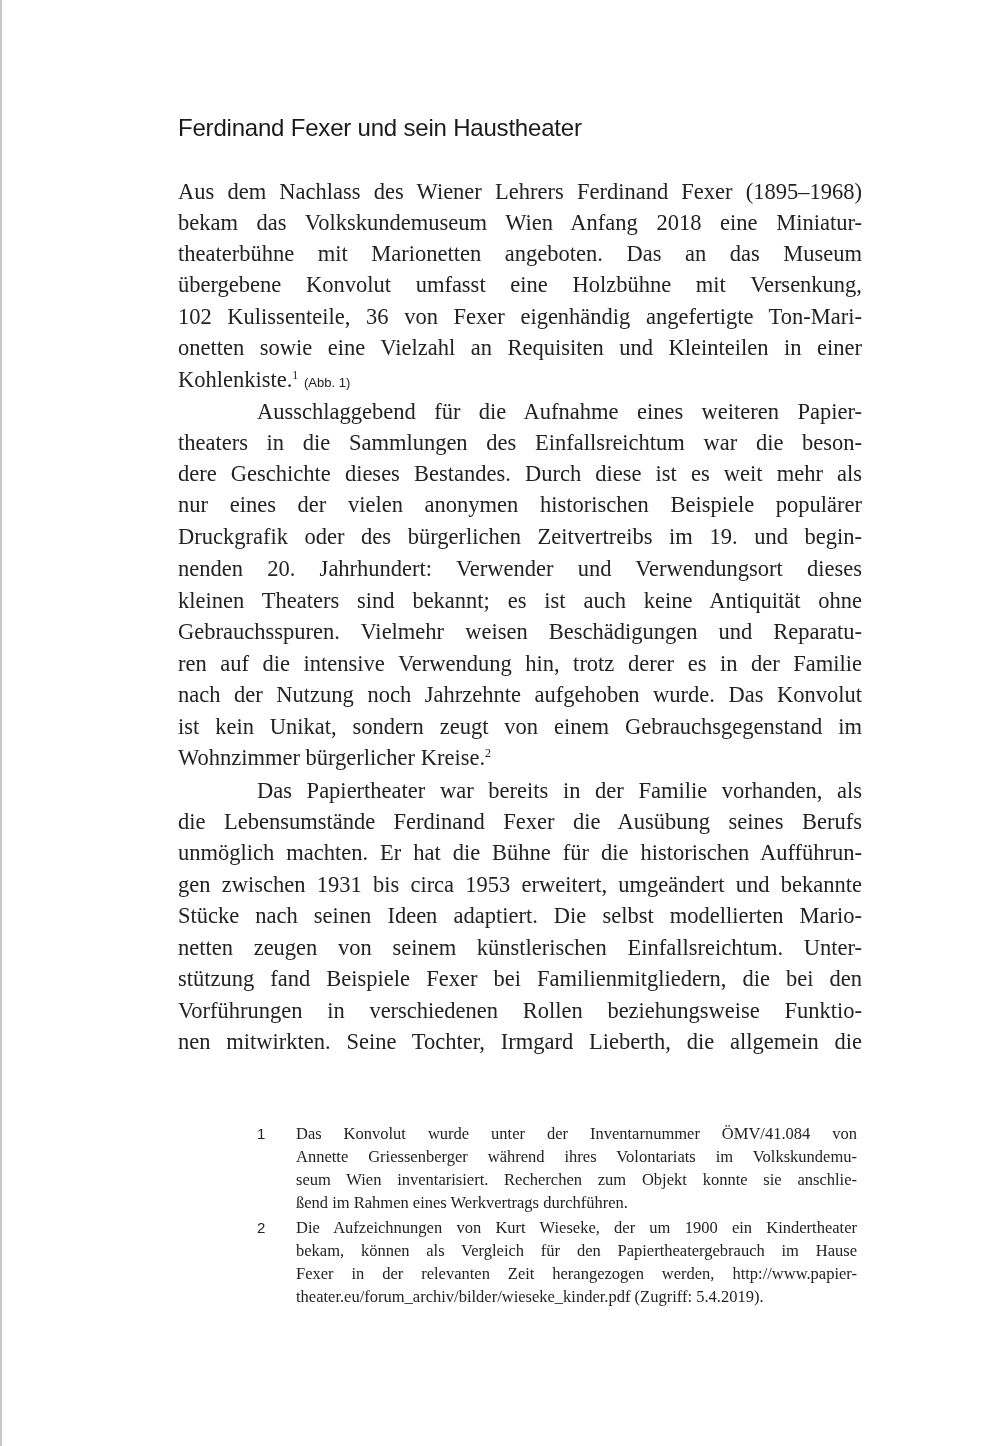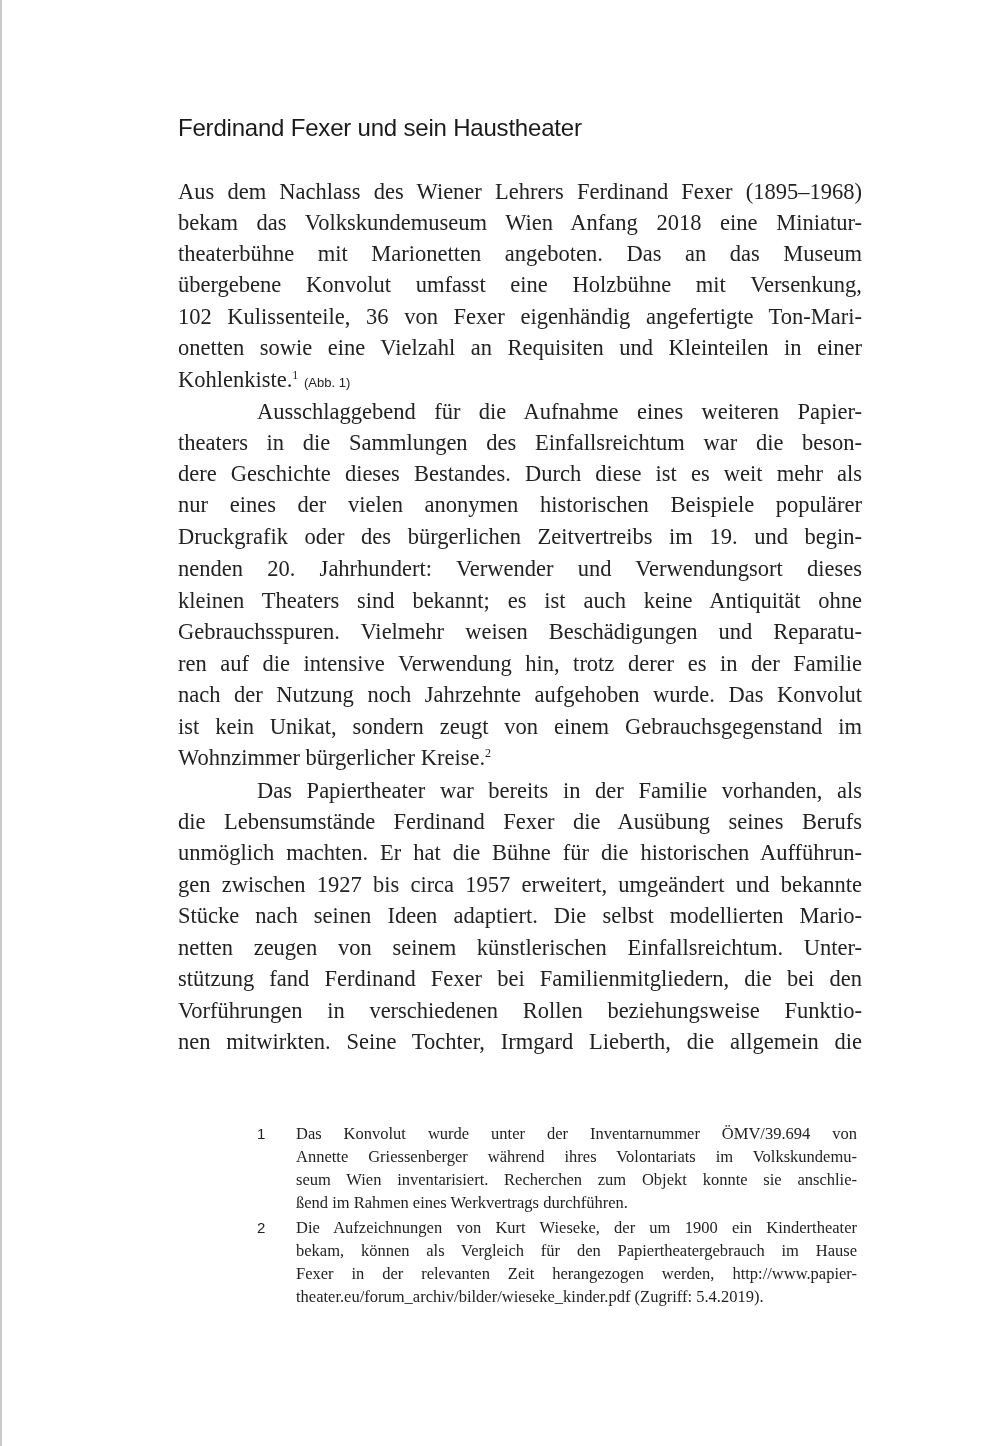--- a/index.html
+++ b/index.html
@@ -64,32 +64,32 @@
     <div class="body-line" style="top:649px">ren auf die intensive Verwendung hin, trotz derer es in der Familie</div>
     <div class="body-line" style="top:680px">nach der Nutzung noch Jahrzehnte aufgehoben wurde. Das Konvolut</div>
     <div class="body-line" style="top:712px">ist kein Unikat, sondern zeugt von einem Gebrauchsgegenstand im</div>
     <div class="body-line last" style="top:743px"><span>Wohnzimmer bürgerlicher Kreise.</span><sup class="fn">2</sup></div>
   </div>
 
   <div>
     <div class="body-line indent" style="top:776px">Das Papiertheater war bereits in der Familie vorhanden, als</div>
     <div class="body-line" style="top:807px">die Lebensumstände Ferdinand Fexer die Ausübung seines Berufs</div>
     <div class="body-line" style="top:838px">unmöglich machten. Er hat die Bühne für die historischen Aufführun-</div>
-    <div class="body-line" style="top:870px">gen zwischen 1927 bis circa 1957 erweitert, umgeändert und bekannte</div>
+    <div class="body-line" style="top:870px">gen zwischen 1931 bis circa 1953 erweitert, umgeändert und bekannte</div>
     <div class="body-line" style="top:901px">Stücke nach seinen Ideen adaptiert. Die selbst modellierten Mario-</div>
     <div class="body-line" style="top:933px">netten zeugen von seinem künstlerischen Einfallsreichtum. Unter-</div>
-    <div class="body-line" style="top:964px">stützung fand Ferdinand Fexer bei Familienmitgliedern, die bei den</div>
+    <div class="body-line" style="top:964px">stützung fand Beispiele Fexer bei Familienmitgliedern, die bei den</div>
     <div class="body-line" style="top:996px">Vorführungen in verschiedenen Rollen beziehungsweise Funktio-</div>
     <div class="body-line" style="top:1027px">nen mitwirkten. Seine Tochter, Irmgard Lieberth, die allgemein die</div>
   </div>
 
   <div>
     <div>
       <div class="fn-num" style="top:1122px">1</div>
-      <div class="fn-line" style="top:1122px">Das Konvolut wurde unter der Inventarnummer ÖMV/39.694 von</div>
+      <div class="fn-line" style="top:1122px">Das Konvolut wurde unter der Inventarnummer ÖMV/41.084 von</div>
       <div class="fn-line" style="top:1145px">Annette Griessenberger während ihres Volontariats im Volkskundemu-</div>
       <div class="fn-line" style="top:1168px">seum Wien inventarisiert. Recherchen zum Objekt konnte sie anschlie-</div>
       <div class="fn-line last" style="top:1191px">ßend im Rahmen eines Werkvertrags durchführen.</div>
     </div>
     <div>
       <div class="fn-num" style="top:1216px">2</div>
       <div class="fn-line" style="top:1216px">Die Aufzeichnungen von Kurt Wieseke, der um 1900 ein Kindertheater</div>
       <div class="fn-line" style="top:1239px">bekam, können als Vergleich für den Papiertheatergebrauch im Hause</div>
       <div class="fn-line" style="top:1262px">Fexer in der relevanten Zeit herangezogen werden, http://www.papier-</div>
       <div class="fn-line last" style="top:1285px">theater.eu/forum_archiv/bilder/wieseke_kinder.pdf (Zugriff: 5.4.2019).</div>

